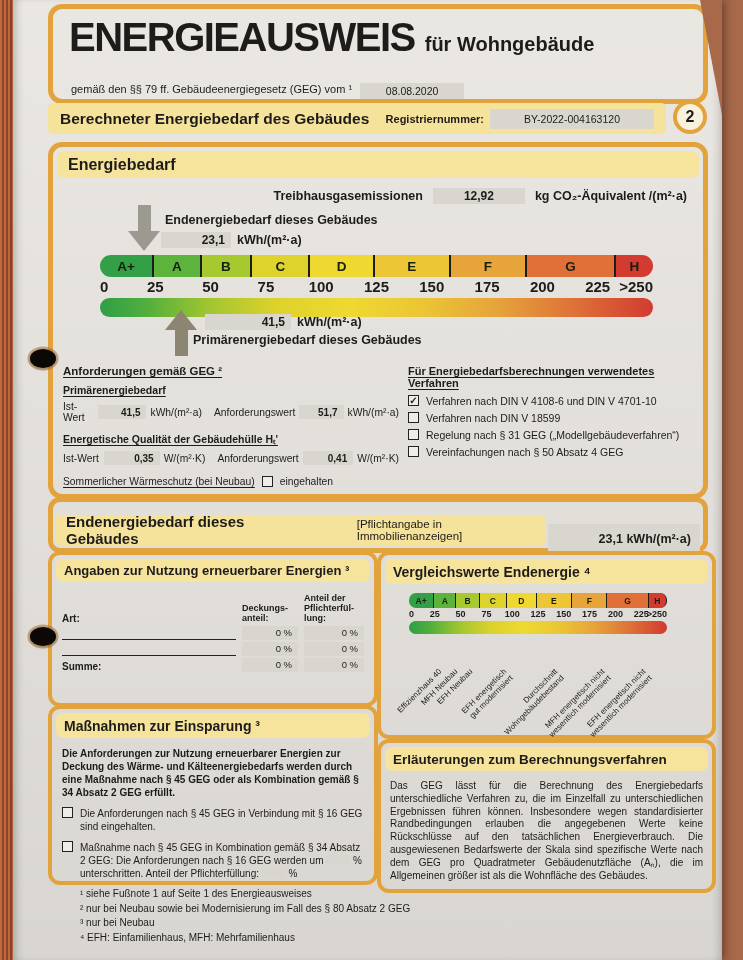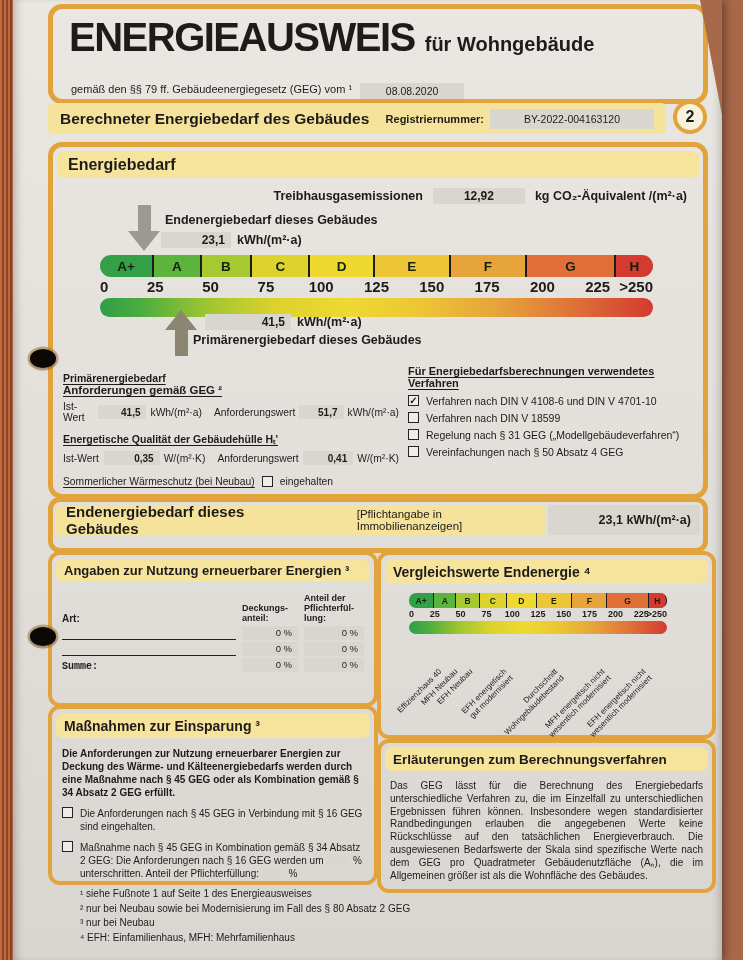--- a/index.html
+++ b/index.html
@@ -161,22 +161,22 @@
     <div class="head-up" style="border-bottom-color:#8c8572;"></div>
     <div class="shaft" style="background:#8c8572;"></div>
   </div>
   <div class="row abs" style="left:152px;top:167px;gap:6px;">
     <span class="vbox" style="width:86px;font-size:12px;">41,5</span>
     <span class="b" style="font-size:12.5px;">kWh/(m²·a)</span>
   </div>
   <span class="b abs" style="left:140px;top:186px;font-size:12.5px;">Primärenergiebedarf dieses Gebäudes</span>
 
   <div class="abs" style="left:10px;top:218px;width:336px;font-size:10.3px;">
+    <div class="b u" style="font-size:11.5px;">Anforderungen gemäß GEG ²</div>
     <div class="b u" style="margin-top:7px;font-size:10.5px;">Primärenergiebedarf</div>
-    <div class="b u" style="font-size:11.5px;">Anforderungen gemäß GEG ²</div>
     <div class="row" style="margin-top:5px;gap:4px;">
       <span style="width:42px;">Ist-Wert</span>
       <span class="vbox" style="width:62px;height:14px;font-size:10px;">41,5</span>
       <span>kWh/(m²·a)</span>
       <span style="margin-left:8px;">Anforderungswert</span>
       <span class="vbox" style="width:56px;height:14px;font-size:10px;">51,7</span>
       <span>kWh/(m²·a)</span>
     </div>
     <div class="b u" style="margin-top:9px;font-size:10.5px;">Energetische Qualität der Gebäudehülle Hₜ'</div>
     <div class="row" style="margin-top:5px;gap:4px;">
@@ -214,21 +214,21 @@
     </div>
   </div>
 </div>
 
 <div class="obox" style="left:48px;top:497px;width:650px;height:46px;border-radius:12px;">
   <div class="row" style="margin:3px;gap:3px;">
     <div class="row" style="background:#f5e29b;border-radius:4px;height:30px;flex:1;padding:0 10px;gap:8px;">
       <span class="b" style="font-size:15px;">Endenergiebedarf dieses Gebäudes</span>
       <span style="font-size:11.5px;padding-left:48px;">[Pflichtangabe in Immobilienanzeigen]</span>
     </div>
-    <div class="vbox" style="width:152px;height:30px;font-size:12.5px;justify-content:flex-end;padding-right:9px;">23,1 kWh/(m²·a)</div>
+    <div class="vbox" style="width:152px;height:30px;font-size:12.5px;justify-content:flex-end;padding-right:9px;margin-top:19px;">23,1 kWh/(m²·a)</div>
   </div>
 </div>
 
 <div class="obox thin" style="left:48px;top:551px;width:322px;height:148px;">
   <div class="band" style="height:23px;font-size:13px;padding:0 8px;">
     <span>Angaben zur Nutzung erneuerbarer Energien ³</span>
   </div>
   <div style="padding:5px 10px 0 10px;">
     <div class="row" style="align-items:flex-end;margin-top:3px;gap:6px;">
       <span class="b" style="flex:1;font-size:10px;">Art:</span>
@@ -242,21 +242,21 @@
       <span style="flex:1;border-bottom:1.5px solid #222;height:13px;"></span>
       <span class="vbox" style="width:56px;height:14px;font-size:9.5px;font-weight:normal;">0 %</span>
       <span class="vbox" style="width:60px;height:14px;font-size:9.5px;font-weight:normal;">0 %</span>
     </div>
     <div class="row" style="margin-top:2px;gap:6px;align-items:flex-end;">
       <span style="flex:1;border-bottom:1.5px solid #222;height:13px;"></span>
       <span class="vbox" style="width:56px;height:14px;font-size:9.5px;font-weight:normal;">0 %</span>
       <span class="vbox" style="width:60px;height:14px;font-size:9.5px;font-weight:normal;">0 %</span>
     </div>
     <div class="row" style="margin-top:2px;gap:6px;align-items:flex-end;">
-      <span class="b" style="flex:1;font-size:10px;font-family:Liberation Mono, monospace;">Summe:</span>
+      <span class="b" style="flex:1;font-size:10px;">Summe:</span>
       <span class="vbox" style="width:56px;height:14px;font-size:9.5px;font-weight:normal;">0 %</span>
       <span class="vbox" style="width:60px;height:14px;font-size:9.5px;font-weight:normal;">0 %</span>
     </div>
   </div>
 </div>
 
 <div class="obox thin" style="left:48px;top:705px;width:322px;height:172px;">
   <div class="band" style="height:25px;font-size:14px;padding:0 8px;">
     <span>Maßnahmen zur Einsparung ³</span>
   </div>

